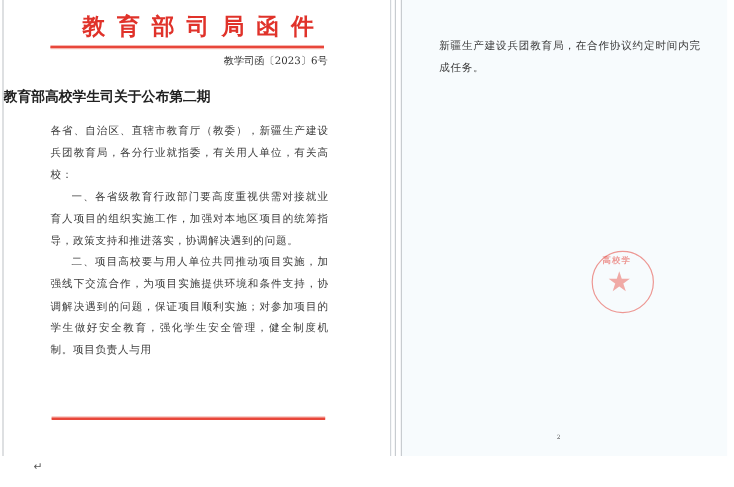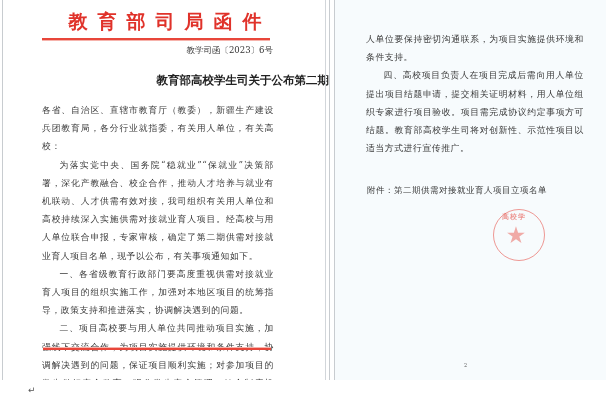--- a/index.html
+++ b/index.html
@@ -71,21 +71,21 @@
       right: 56px;
       top: 45px;
       font-size: 8.5px;
       color: #333333;
     }
     .doc-title {
       position: absolute;
       left: 0;
       right: 0;
       top: 71px;
-      text-align: right;
+      text-align: left;
       font-size: 11.5px;
       font-weight: bold;
       color: #222222;
       line-height: 19px;
     }
     .body-text {
       position: absolute;
       font-size: 8.8px;
       color: #3a3a3a;
       line-height: 18.2px;
@@ -182,37 +182,34 @@
 
   <div class="page page-left">
     <div class="letterhead">教育部司局函件</div>
     <div class="red-rule-top"></div>
     <div class="doc-number">教学司函〔2023〕6号</div>
     <div class="doc-title">
       <div>教育部高校学生司关于公布第二期</div>
     </div>
     <div class="body-text left-body">
       <p>各省、自治区、直辖市教育厅（教委），新疆生产建设兵团教育局，各分行业就指委，有关用人单位，有关高校：</p>
-      <p class="indent">为落实党中央、国务院“稳就业”“保就业”决策部署，深化产教融合、校企合作，推动人才培养与就业有机联动、人才供需有效对接，我司组织有关用人单位和高校持续深入实施供需对接就业育人项目。经高校与用人单位联合申报，专家审核，确定了第二期供需对接就业育人项目名单，现予以公布，有关事项通知如下。</p>
       <p class="indent">一、各省级教育行政部门要高度重视供需对接就业育人项目的组织实施工作，加强对本地区项目的统筹指导，政策支持和推进落实，协调解决遇到的问题。</p>
       <p class="indent">二、项目高校要与用人单位共同推动项目实施，加强线下交流合作，为项目实施提供环境和条件支持，协调解决遇到的问题，保证项目顺利实施；对参加项目的学生做好安全教育，强化学生安全管理，健全制度机制。项目负责人与用</p>
     </div>
     <div class="red-rule-bottom"></div>
   </div>
 
   <div class="divider-left"></div>
 
   <div class="page page-right">
     <div class="body-text right-body">
-      <p>人单位要保持密切沟通联系，为项目实施提供环境和条件支持。</p>
-      <p class="indent">四、高校项目负责人在项目完成后需向用人单位提出项目结题申请，提交相关证明材料，用人单位组织专家进行项目验收。项目需完成协议约定事项方可结题。教育部高校学生司将对创新性、示范性项目以适当方式进行宣传推广。</p>
+      <p>新疆生产建设兵团教育局，在合作协议约定时间内完成任务。</p>
     </div>
   </div>
 
-  <div class="attachment" style="left:367px;">附件：第二期供需对接就业育人项目立项名单</div>
 
   <div class="seal">
     <span class="seal-arc">高校学</span>
     <span class="seal-star">★</span>
   </div>
 
 
   <div class="page-number">2</div>
 
   <div class="paragraph-mark">↵</div>

